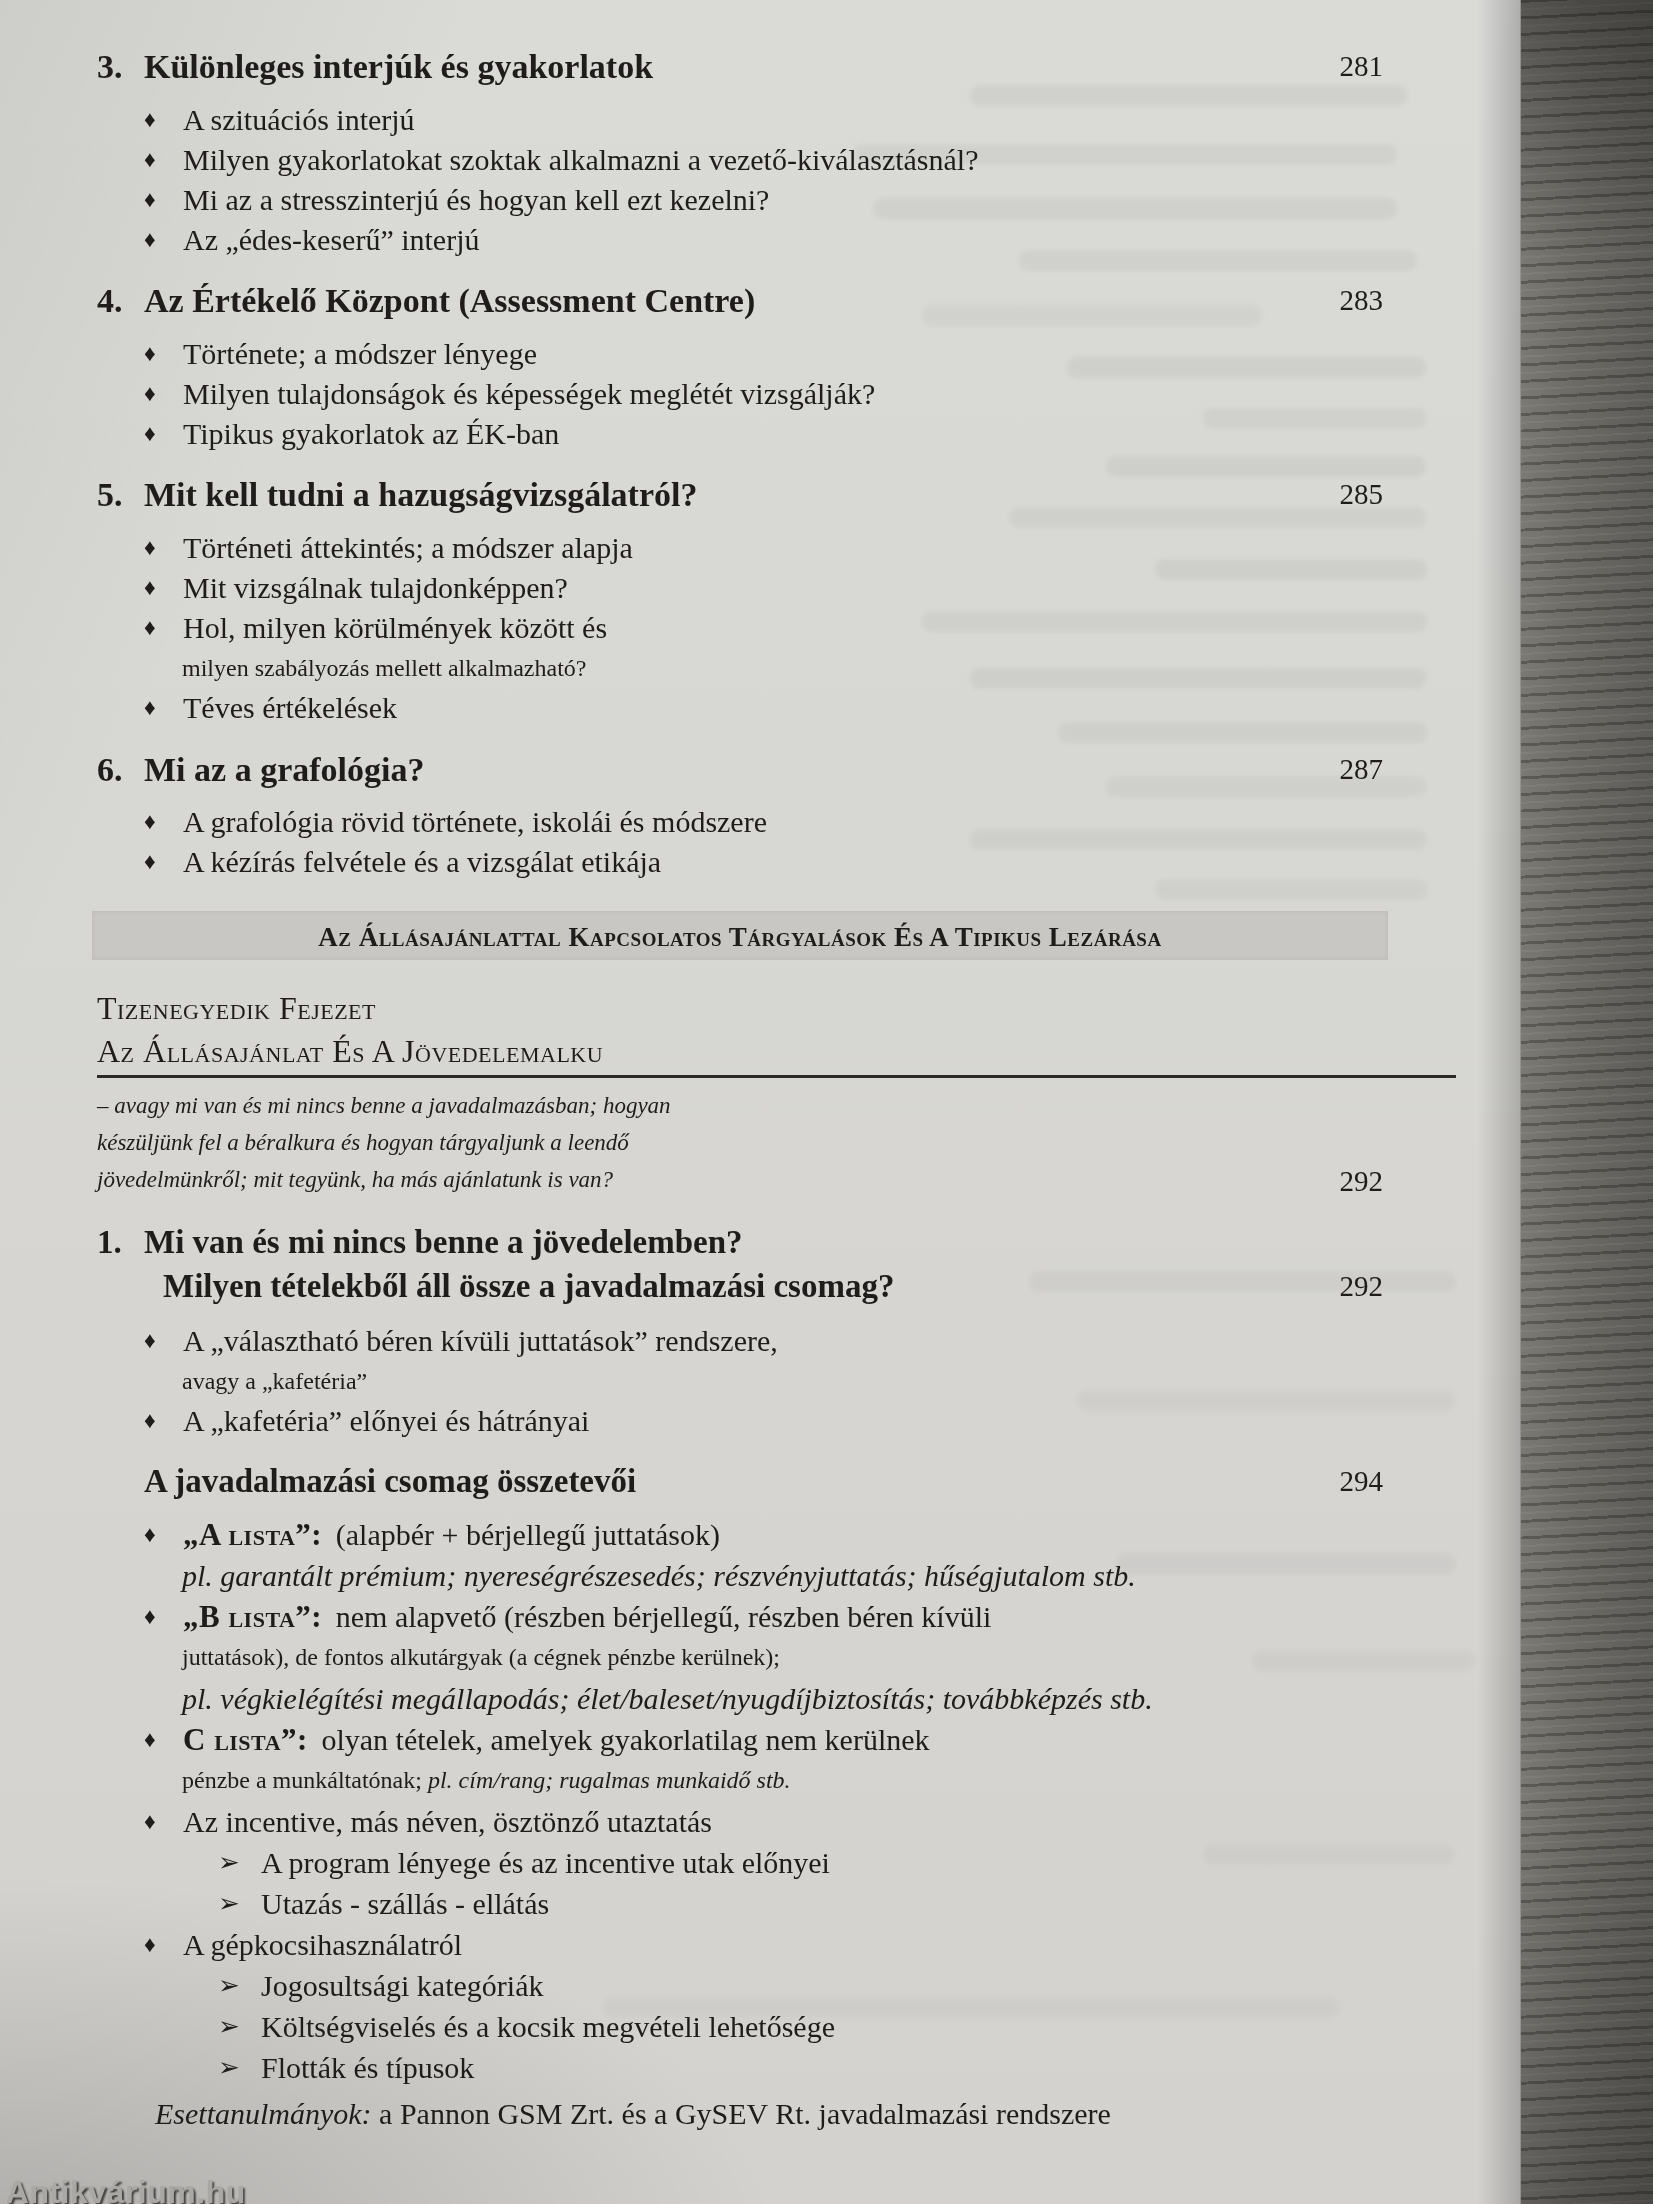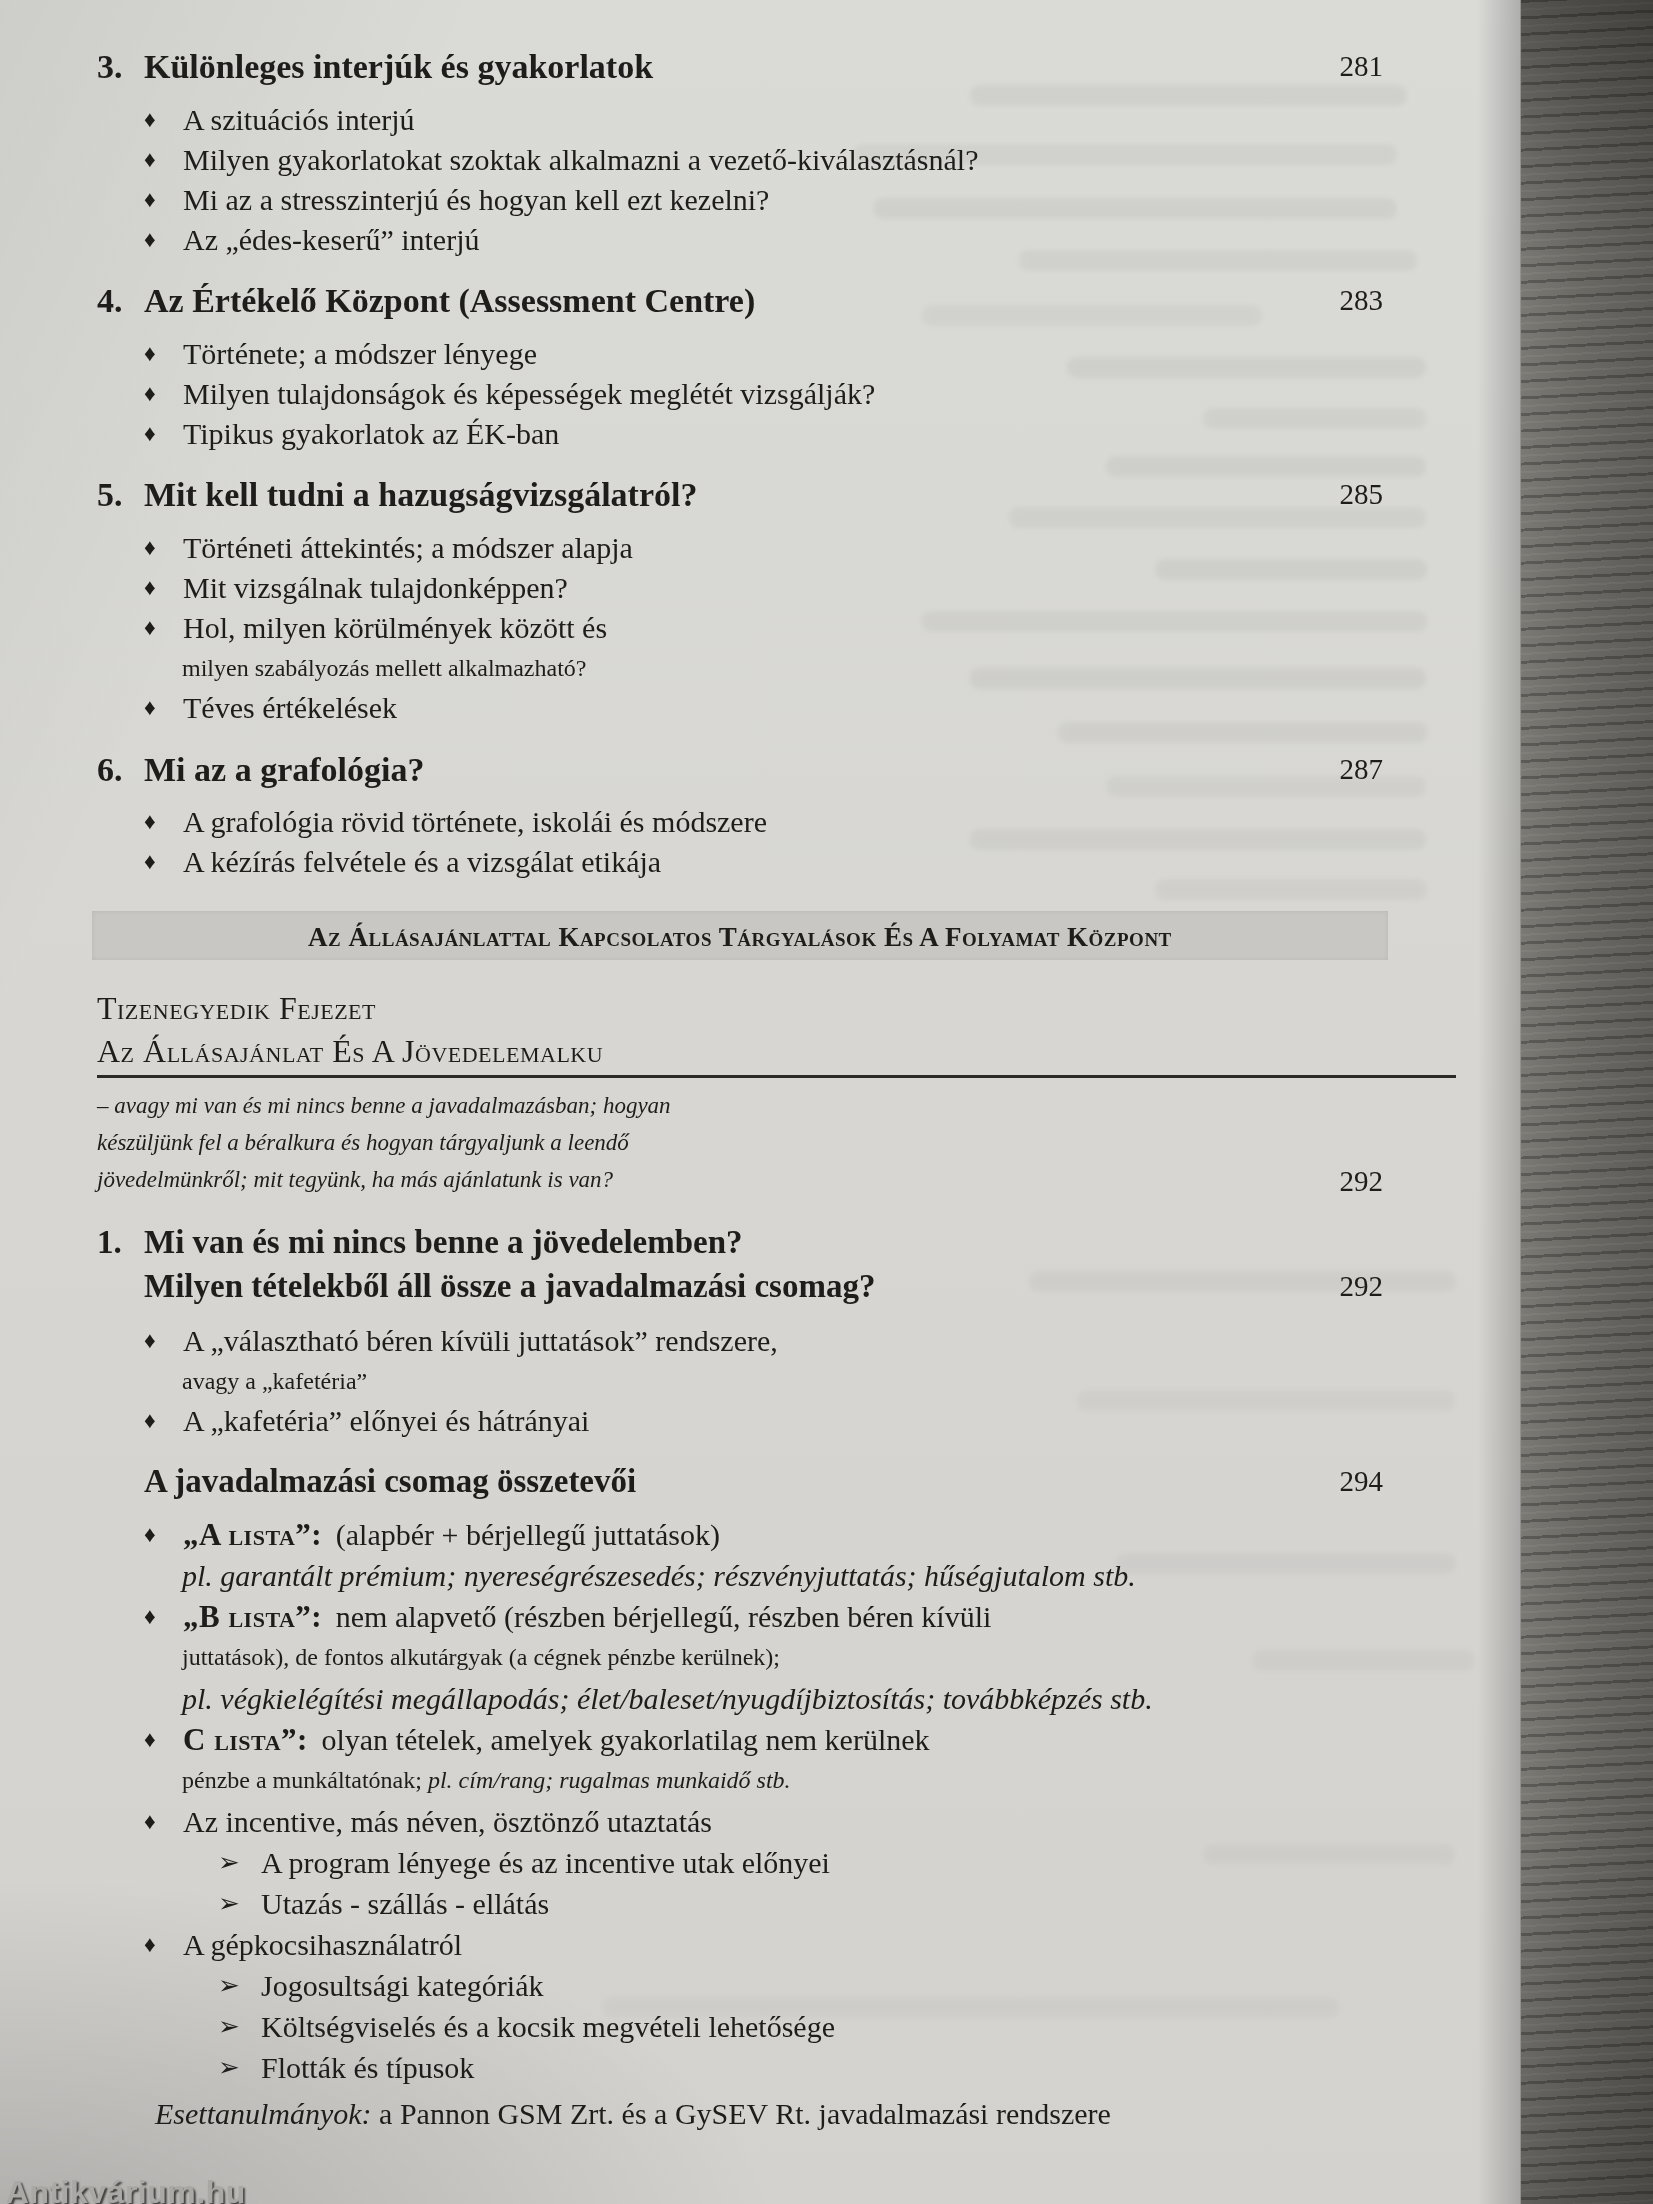--- a/index.html
+++ b/index.html
@@ -35,21 +35,21 @@
   .chap-title{font-variant:small-caps;font-size:32px;line-height:43px;letter-spacing:0.5px;}
   .rule{border:none;border-top:3.9px solid #2b2a28;margin:1.9px -73px 9.7px 0;}
   .lead{display:flex;align-items:flex-end;}
   .lead .lines{flex:1;}
   .lead .lines div{font-style:italic;font-size:23px;line-height:37px;}
   
   .entry{display:flex;margin-top:21.3px;font-weight:bold;font-size:33px;line-height:44px;}
   .entry .num{width:47px;flex:none;}
   .entry .lines{flex:1;}
   .entry .l2{display:flex;}
-  .entry .l2 .t{flex:1;}
+  .entry .l2 .t{flex:1;margin-left:19px;}
   .bullets{margin-top:13.6px;}
   .subhead{display:flex;margin-top:17.5px;padding-left:47px;font-weight:bold;font-size:33px;line-height:44px;gap:42px;}
   .subhead .t{flex:1;}
   .pkg{margin-top:11.6px;}
   .pkg .item,.pkg .cont{line-height:41px;}
   .lead-in{font-weight:bold;font-variant:small-caps;font-size:31px;letter-spacing:0.5px;margin-right:13.6px;}
   .ex{padding-left:85px;font-style:italic;font-size:30px;line-height:41px;}
   .sub{display:flex;font-size:30px;line-height:41px;padding-left:121px;}
   .sub .marker{width:43px;flex:none;font-size:26px;}
   .it{font-style:italic;}
@@ -177,21 +177,21 @@
         <span class="marker">♦</span>
         <span class="t">A grafológia rövid története, iskolái és módszere</span>
       </div>
       <div class="item">
         <span class="marker">♦</span>
         <span class="t">A kézírás felvétele és a vizsgálat etikája</span>
       </div>
     </section>
 
     <div class="banner">
-      <div class="l2">Az Állásajánlattal Kapcsolatos Tárgyalások És A Folyamat Központ</div>
+      <div class="l2">Az Állásajánlattal Kapcsolatos Tárgyalások És A Tipikus Lezárása</div>
     </div>
 
     <div class="kicker">Tizenegyedik Fejezet</div>
     <div class="chap-title">Az Állásajánlat És A Jövedelemalku</div>
     <hr class="rule">
 
     <div class="lead">
       <div class="lines">
         <div>– avagy mi van és mi nincs benne a javadalmazásban; hogyan</div>
         <div>készüljünk fel a béralkura és hogyan tárgyaljunk a leendő</div>

